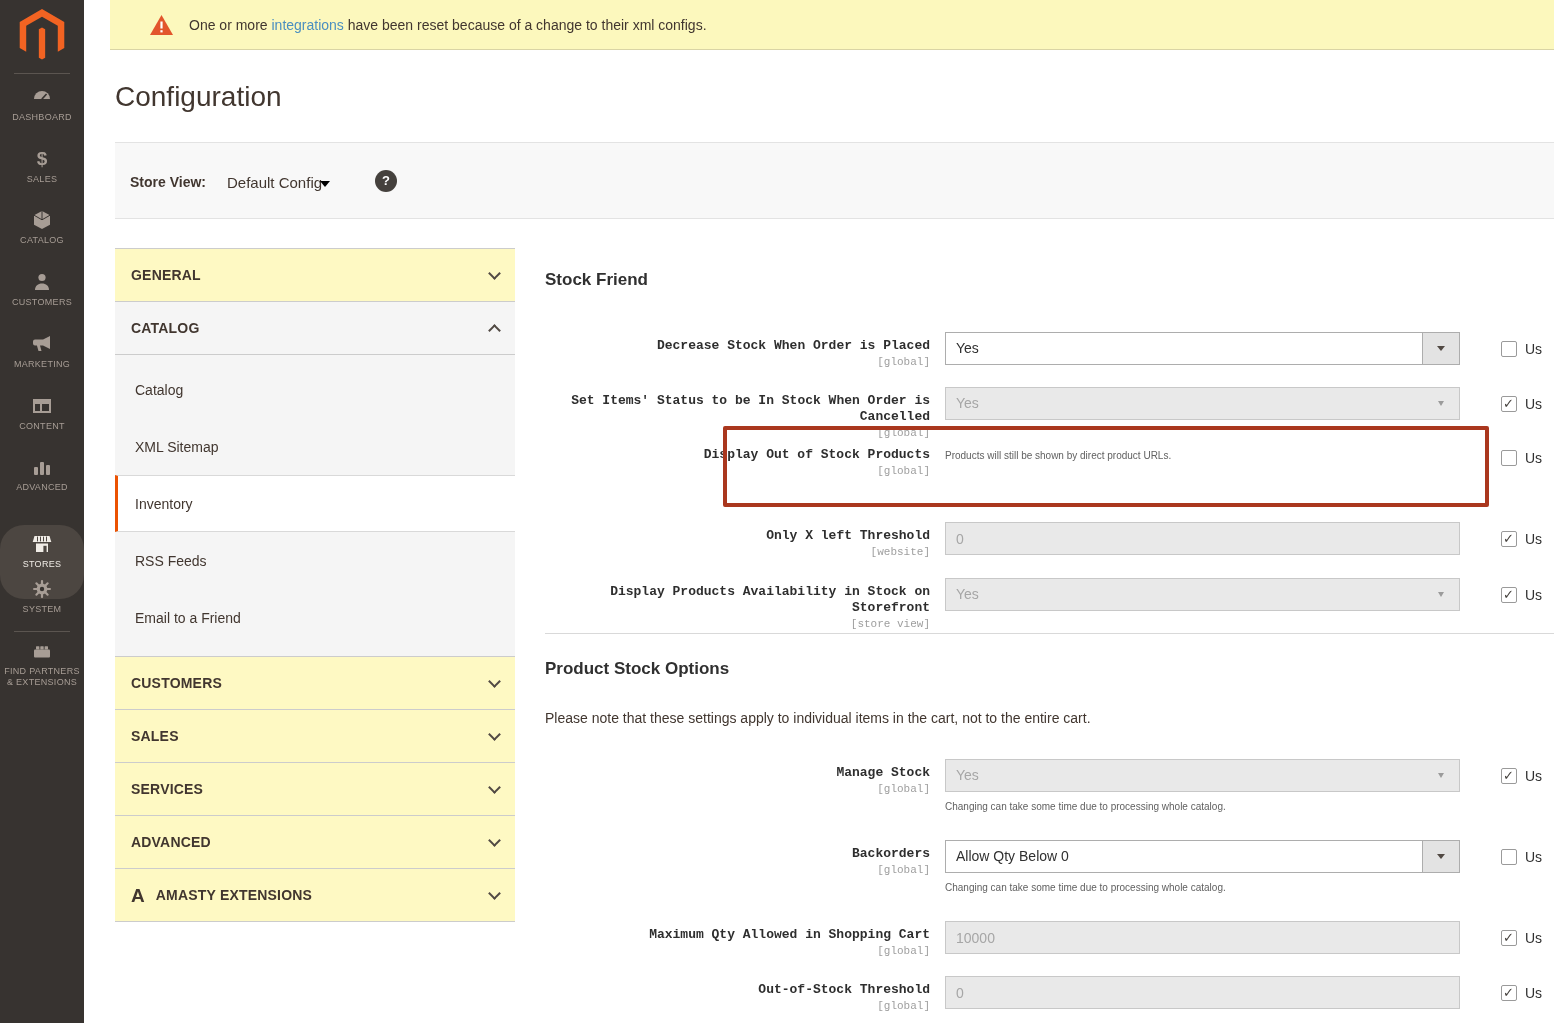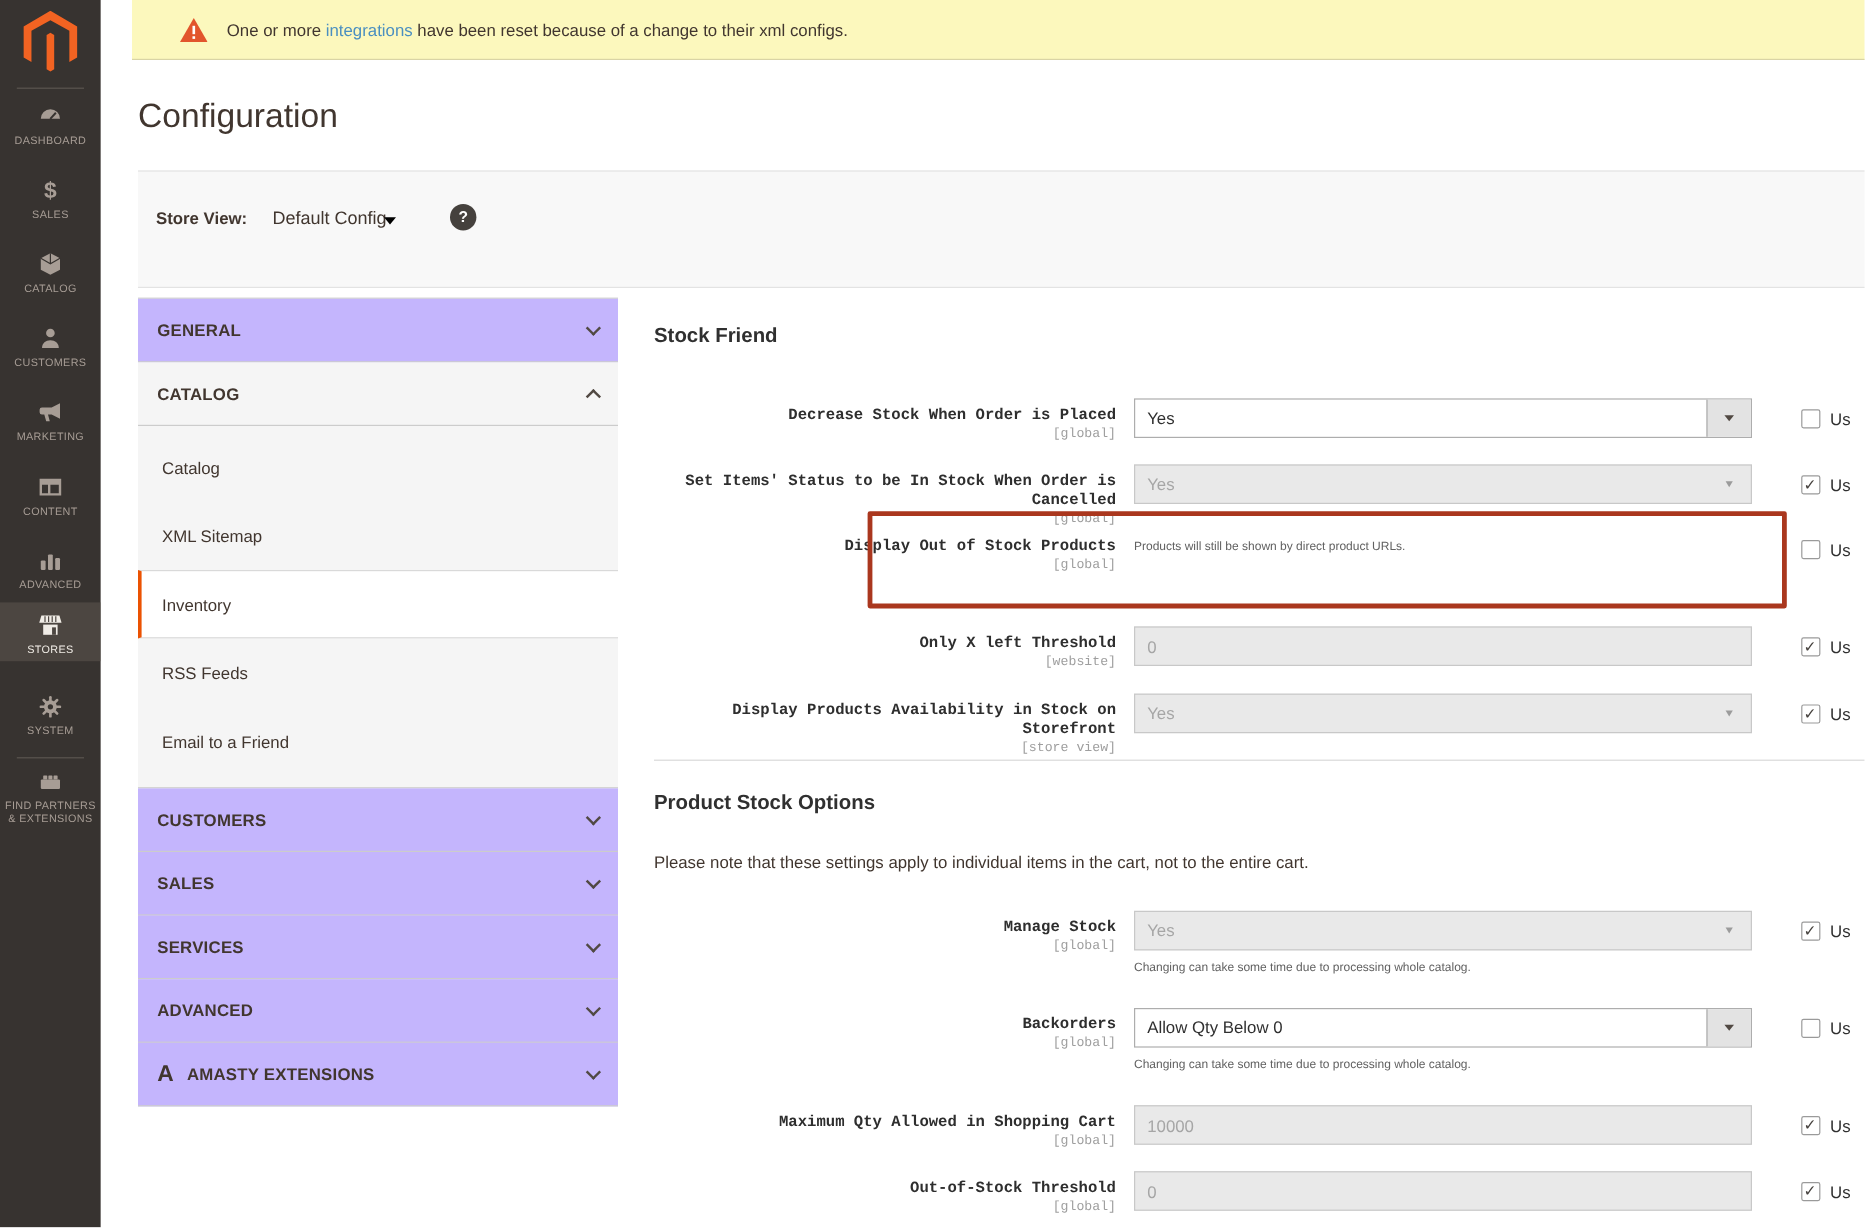--- a/index.html
+++ b/index.html
@@ -22,29 +22,29 @@
   
   .main { position:absolute; left:84px; top:0; width:1470px; height:1023px; background:#fff; }
 
   .banner { position:absolute; left:26px; top:0; width:1444px; height:50px; background:#fcf8bd; border-bottom:1px solid #d9d4a5; display:flex; align-items:center; }
   .banner-icon { margin-left:40px; margin-right:16px; line-height:0; }
   .banner-text { font-size:14px; color:#41362f; }
   .banner-text a { color:#4a8fc0; text-decoration:none; cursor:pointer; }
 
   .page-title { position:absolute; left:31px; top:81px; font-size:28px; font-weight:400; color:#41362f; }
 
-  .storebar { position:absolute; left:31px; top:142px; width:1439px; height:98px; background:#f8f8f8; border-top:1px solid #e3e3e3; border-bottom:1px solid #e3e3e3; }
+  .storebar { position:absolute; left:31px; top:142px; width:1439px; height:77px; background:#f8f8f8; border-top:1px solid #e3e3e3; border-bottom:1px solid #e3e3e3; }
   .storebar-label { position:absolute; left:15px; top:31px; font-size:14px; font-weight:bold; color:#41362f; }
   .storebar-value { position:absolute; left:112px; top:31px; font-size:15px; color:#41362f; cursor:pointer; }
   .storebar-caret { position:absolute; left:205px; top:38px; width:0; height:0; border-left:5px solid transparent; border-right:5px solid transparent; border-top:6px solid #000; cursor:pointer; }
   .help-icon { position:absolute; left:260px; top:27px; width:22px; height:22px; border-radius:50%; background:#45413d; color:#fff; font-size:13px; font-weight:bold; text-align:center; line-height:22px; cursor:pointer; }
 
   
   .acc { position:absolute; left:31px; top:248px; width:400px; border-top:1px solid #ccc; }
-  .acc-header { height:53px; padding:0 16px; display:flex; align-items:center; justify-content:space-between; border-bottom:1px solid #ccc; background:#c4b5fd; cursor:pointer; }
+  .acc-header { height:53px; padding:0 16px; display:flex; align-items:center; justify-content:space-between; border-bottom:1px solid #ccc; background:#fef9c3; cursor:pointer; }
   .acc-header .acc-title { font-size:14px; font-weight:bold; color:#41362f; letter-spacing:.2px; }
   .acc-header.active { background:#f5f5f5; }
   .chev { width:9px; height:9px; border-right:2px solid #514943; border-bottom:2px solid #514943; transform:rotate(45deg); margin-top:-4px; }
   .chev.up { transform:rotate(-135deg); margin-top:5px; }
   .acc-sub { background:#f5f5f5; border-bottom:1px solid #ccc; padding:6px 0 10px 0; }
   .acc-sub-item { height:57px; display:flex; align-items:center; padding-left:20px; font-size:14px; color:#41362f; cursor:pointer; }
   .acc-sub-item.selected { background:#fff; border-top:1px solid #d9d9d9; border-bottom:1px solid #d9d9d9; border-left:3px solid #eb5202; padding-left:17px; }
   .amasty-a { font-size:19px; font-weight:bold; color:#41362f; margin-right:11px; line-height:19px; }
 
   
@@ -155,21 +155,21 @@
       <span class="nicon">
         <svg width="24" height="22" viewBox="0 0 22 22">
             <rect x="3" y="11" width="4" height="8" rx="1" fill="#a79d95"></rect>
             <rect x="9" y="6" width="4" height="13" rx="1" fill="#a79d95"></rect>
             <rect x="15" y="9" width="4" height="10" rx="1" fill="#a79d95"></rect>
           </svg>
       </span>
       <span class="nlabel">ADVANCED</span>
     </div>
 
-    <div class="nav-item selected" style="top:502px; height:49px;">
+    <div class="nav-item selected" style="top:525px; height:74px;border-radius:24px;">
       <span class="nicon">
         <svg width="24" height="22" viewBox="0 0 22 22">
             <path fill="#f0ece6" d="M3.5 3h15l1.8 6h-18.6z"></path>
             <rect x="5" y="10.5" width="12" height="8.5" fill="#f0ece6"></rect>
             <rect x="12.4" y="12.8" width="3.2" height="6.2" fill="#4c4641"></rect>
             <path d="M6.5 3.6v4.8M9.5 3.6v4.8M12.5 3.6v4.8M15.5 3.6v4.8" stroke="#4c4641" stroke-width="1" fill="none"></path>
           </svg>
       </span>
       <span class="nlabel">STORES</span>
     </div>

